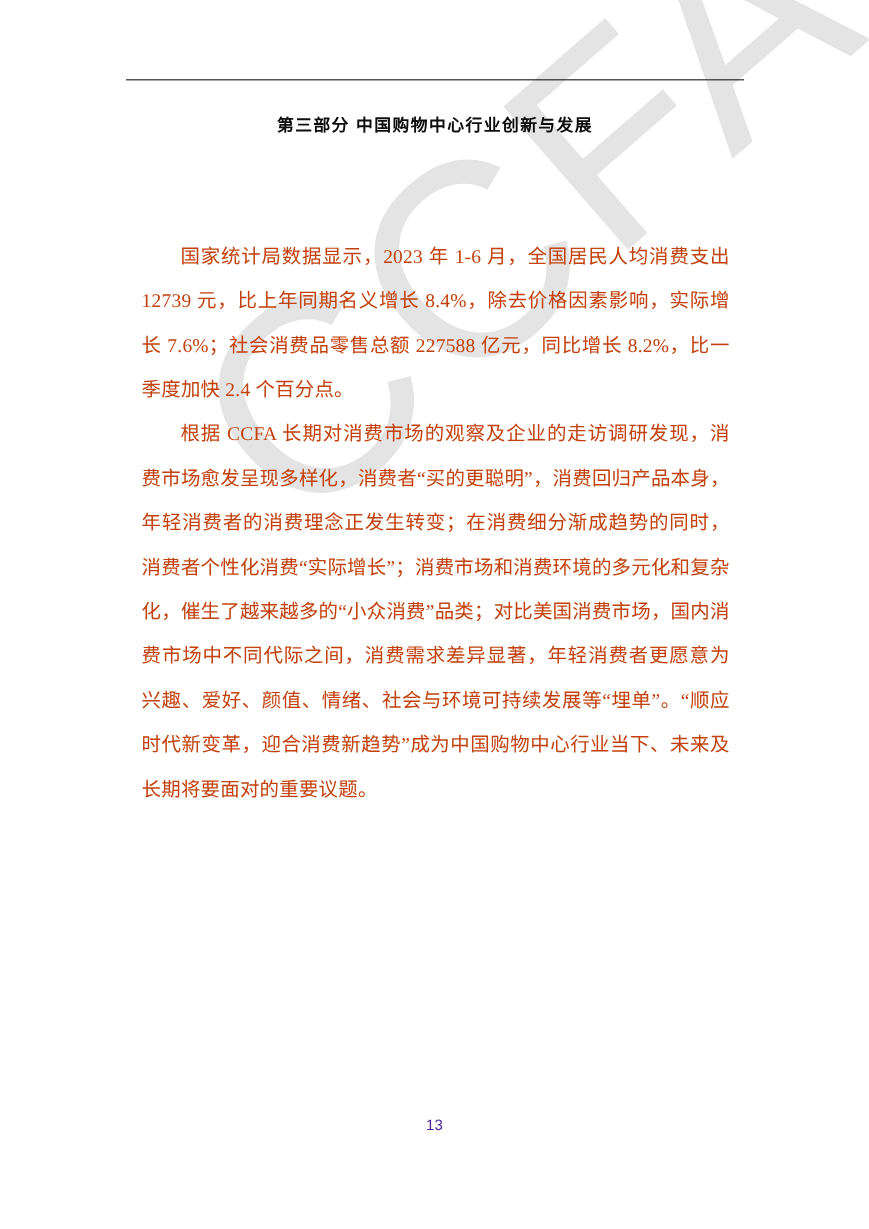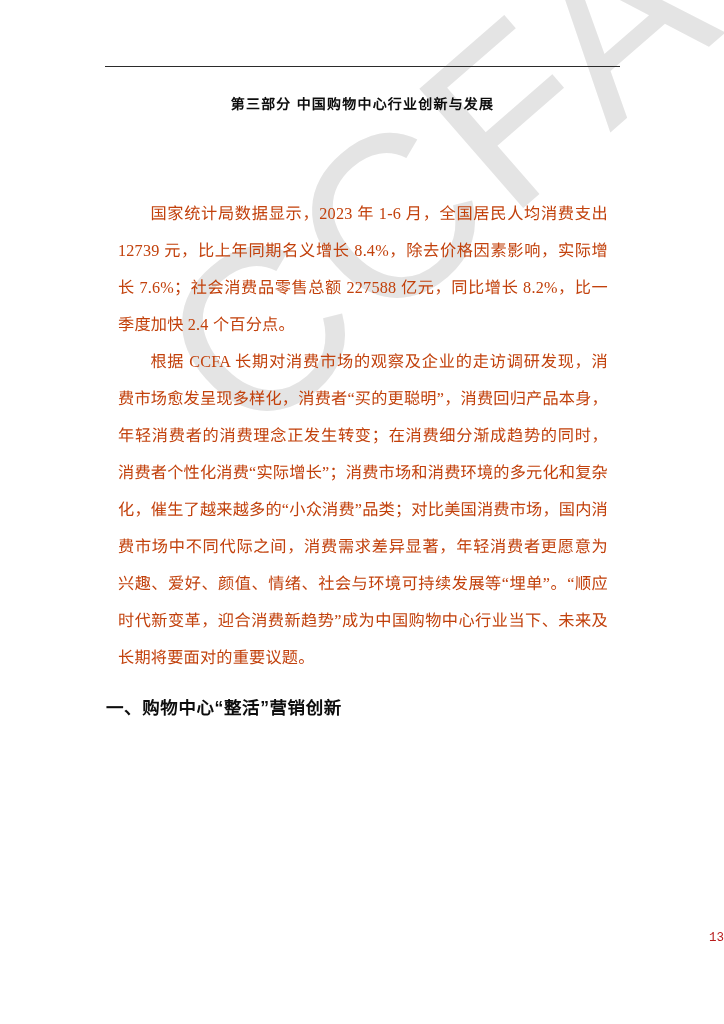--- a/index.html
+++ b/index.html
@@ -112,24 +112,24 @@
     letter-spacing: 0.6px;
     color: #0d0d0d;
     white-space: nowrap;
   }
 
   .page-number {
     position: absolute;
     left: 0;
     top: 931px;
     width: 724px;
-    text-align: right;
+    text-align: center;
     font-size: 12.5px;
-    color: #b91c1c;
-    font-family: Liberation Mono, monospace;
+    color: #4c1d95;
+    font-family: Liberation Sans, sans-serif;
   }
 
   
   #para-1 { top: 184px; }
   #para-2 { top: 332px; }
   #para-3 { top: 744px; }
   #heading-1 { top: 694px; }
 </style>
 </head>
 <body>
@@ -147,19 +147,18 @@
     <div class="page-title">第三部分 中国购物中心行业创新与发展</div>
 
     <div class="body-block" id="para-1">
       <p class="para">国家统计局数据显示，2023 年 1-6 月，全国居民人均消费支出 12739 元，比上年同期名义增长 8.4%，除去价格因素影响，实际增长 7.6%；社会消费品零售总额 227588 亿元，同比增长 8.2%，比一季度加快 2.4 个百分点。</p>
     </div>
 
     <div class="body-block" id="para-2">
       <p class="para">根据 CCFA 长期对消费市场的观察及企业的走访调研发现，消费市场愈发呈现多样化，消费者“买的更聪明”，消费回归产品本身，年轻消费者的消费理念正发生转变；在消费细分渐成趋势的同时，消费者个性化消费“实际增长”；消费市场和消费环境的多元化和复杂化，催生了越来越多的“小众消费”品类；对比美国消费市场，国内消费市场中不同代际之间，消费需求差异显著，年轻消费者更愿意为兴趣、爱好、颜值、情绪、社会与环境可持续发展等“埋单”。“顺应时代新变革，迎合消费新趋势”成为中国购物中心行业当下、未来及长期将要面对的重要议题。</p>
     </div>
 
-    <div class="section-heading" id="heading-1">一、购物中心“整活”营销创新</div>
 
 
     <div class="page-number">13</div>
 
   </div>
 </div>
 
 </body></html>

